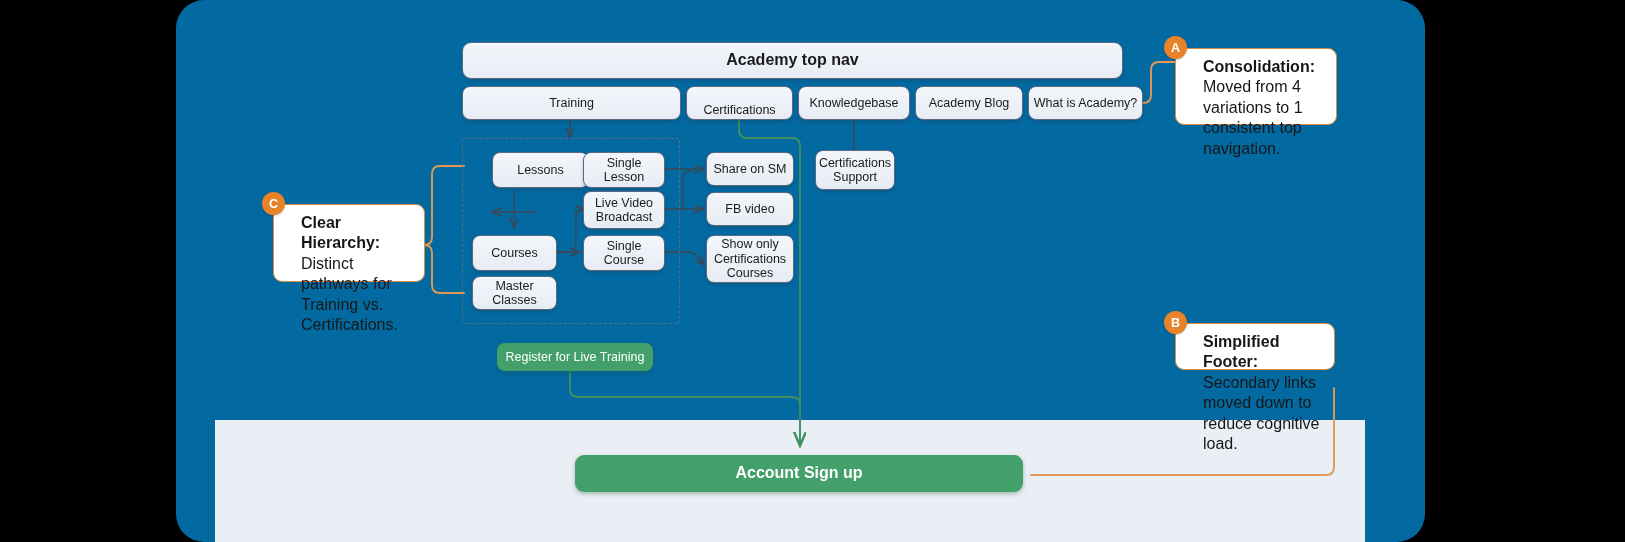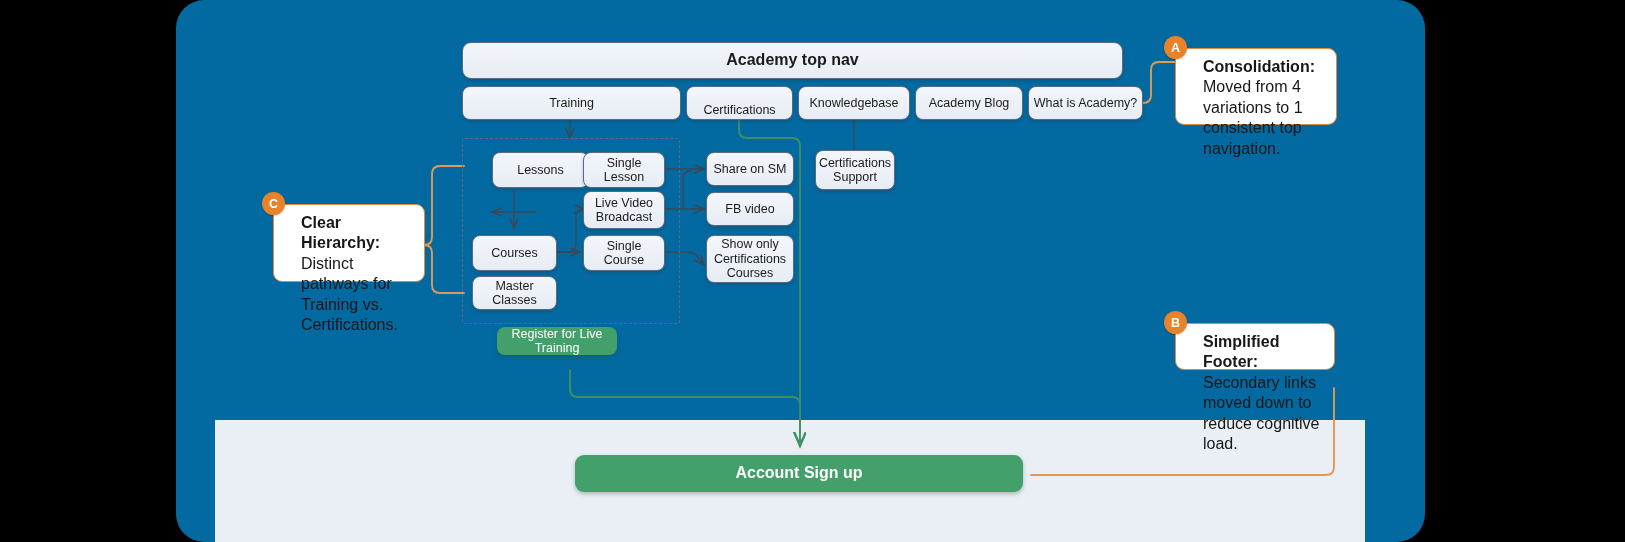--- a/index.html
+++ b/index.html
@@ -226,21 +226,21 @@
       <span>FB video</span>
     </div>
     <div class="node" style="left:530px; top:235px; width:88px; height:48px;justify-content:flex-end;">
       <span>Show only Certifications Courses</span>
     </div>
 
     <div class="node" style="left:639px; top:150px; width:80px; height:40px;">
       <span>Certifications Support</span>
     </div>
 
-    <div class="node green" style="left:321px; top:327px; width:120px; height:28px; font-size:12.5px;">
+    <div class="node green" style="left:321px; top:343px; width:156px; height:28px; font-size:12.5px;">
       <span>Register for Live Training</span>
     </div>
 
     <div class="node green big" style="left:399px; top:455px; width:448px; height:37px;">
       <span>Account Sign up</span>
     </div>
 
     <div class="badge" style="left:988px; top:36px;">
       <span>A</span>
     </div>

